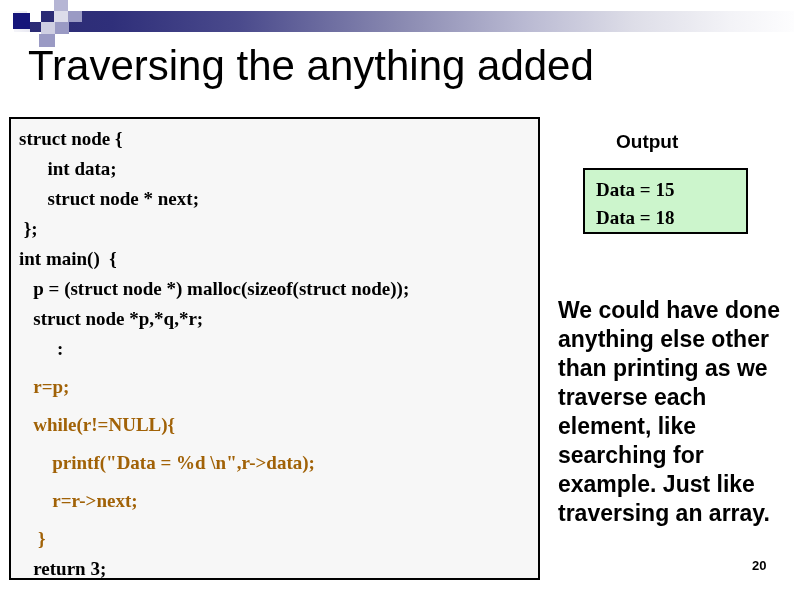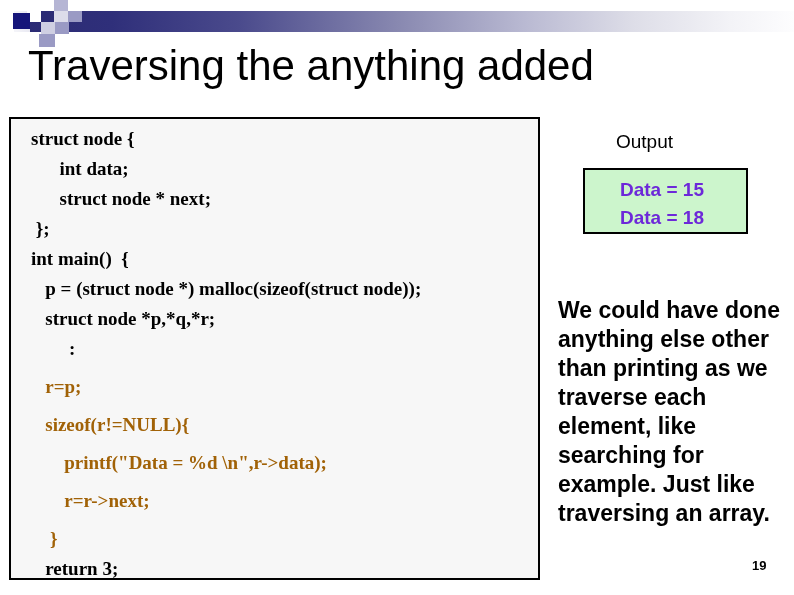--- a/index.html
+++ b/index.html
@@ -71,64 +71,63 @@
   
   #code-panel {
     position: absolute;
     left: 9px;
     top: 117px;
     width: 531px;
     height: 463px;
     border: 2px solid #000000;
     background: #f7f7f7;
     box-sizing: border-box;
-    padding: 5px 0 0 12px;
+    padding: 5px 0 0 0;
     overflow: hidden;
   }
   .code-line {
     font-family: "Liberation Serif", serif;
     font-weight: bold;
     font-size: 19px;
     line-height: 30px;
     color: #000000;
     white-space: pre;
     padding-left: 8px;
   }
   .code-line.red { color: #a16207; margin-top: 8px; }
 
   
   #output-label {
     position: absolute;
     left: 616px;
     top: 131px;
     font-size: 19px;
-    font-weight: normal;
+    font-weight: bold;
     color: #000000;
     font-family: "Liberation Sans", sans-serif;
     text-align: right;
   }
   #output-box {
     position: absolute;
     left: 583px;
     top: 168px;
     width: 165px;
     height: 66px;
     background: #ccf5cc;
     border: 2px solid #000000;
     box-sizing: border-box;
     padding: 6px 0 0 11px;
   }
   .output-line {
-    font-family: Liberation Sans, sans-serif;
+    font-family: Liberation Serif, serif;
     font-weight: bold;
     font-size: 19px;
     line-height: 28px;
-    color: #6d28d9;
+    color: #000000;
     white-space: pre;
-    margin-left: 24px;
   }
 
   
   #note-text {
     position: absolute;
     left: 558px;
     top: 296px;
     width: 236px;
     font-family: "Liberation Sans", sans-serif;
     font-weight: bold;
@@ -172,30 +171,30 @@
 <div id="code-panel">
     <div class="code-line">struct node {</div>
     <div class="code-line">      int data;</div>
     <div class="code-line">      struct node * next;</div>
     <div class="code-line"> };</div>
     <div class="code-line">int main()  {</div>
     <div class="code-line">   p = (struct node *) malloc(sizeof(struct node));</div>
     <div class="code-line">   struct node *p,*q,*r;</div>
     <div class="code-line">        :</div>
     <div class="code-line red">   r=p;</div>
-    <div class="code-line red">   sizeof(r!=NULL){</div>
+    <div class="code-line red">   while(r!=NULL){</div>
     <div class="code-line red">       printf("Data = %d \n",r-&gt;data);</div>
     <div class="code-line red">       r=r-&gt;next;</div>
     <div class="code-line red">    }</div>
     <div class="code-line">   return 3;</div>
     <div class="code-line"> }</div>
   </div>
 
 <div id="output-label">Output</div>
 
 <div id="output-box">
     <div class="output-line">Data = 15</div>
     <div class="output-line">Data = 18</div>
   </div>
 
 <div id="note-text">We could have done anything else other than printing as we traverse each element, like searching for example. Just like traversing an array.</div>
 
-<div id="page-number">19</div>
+<div id="page-number">20</div>
 
 </body></html>

